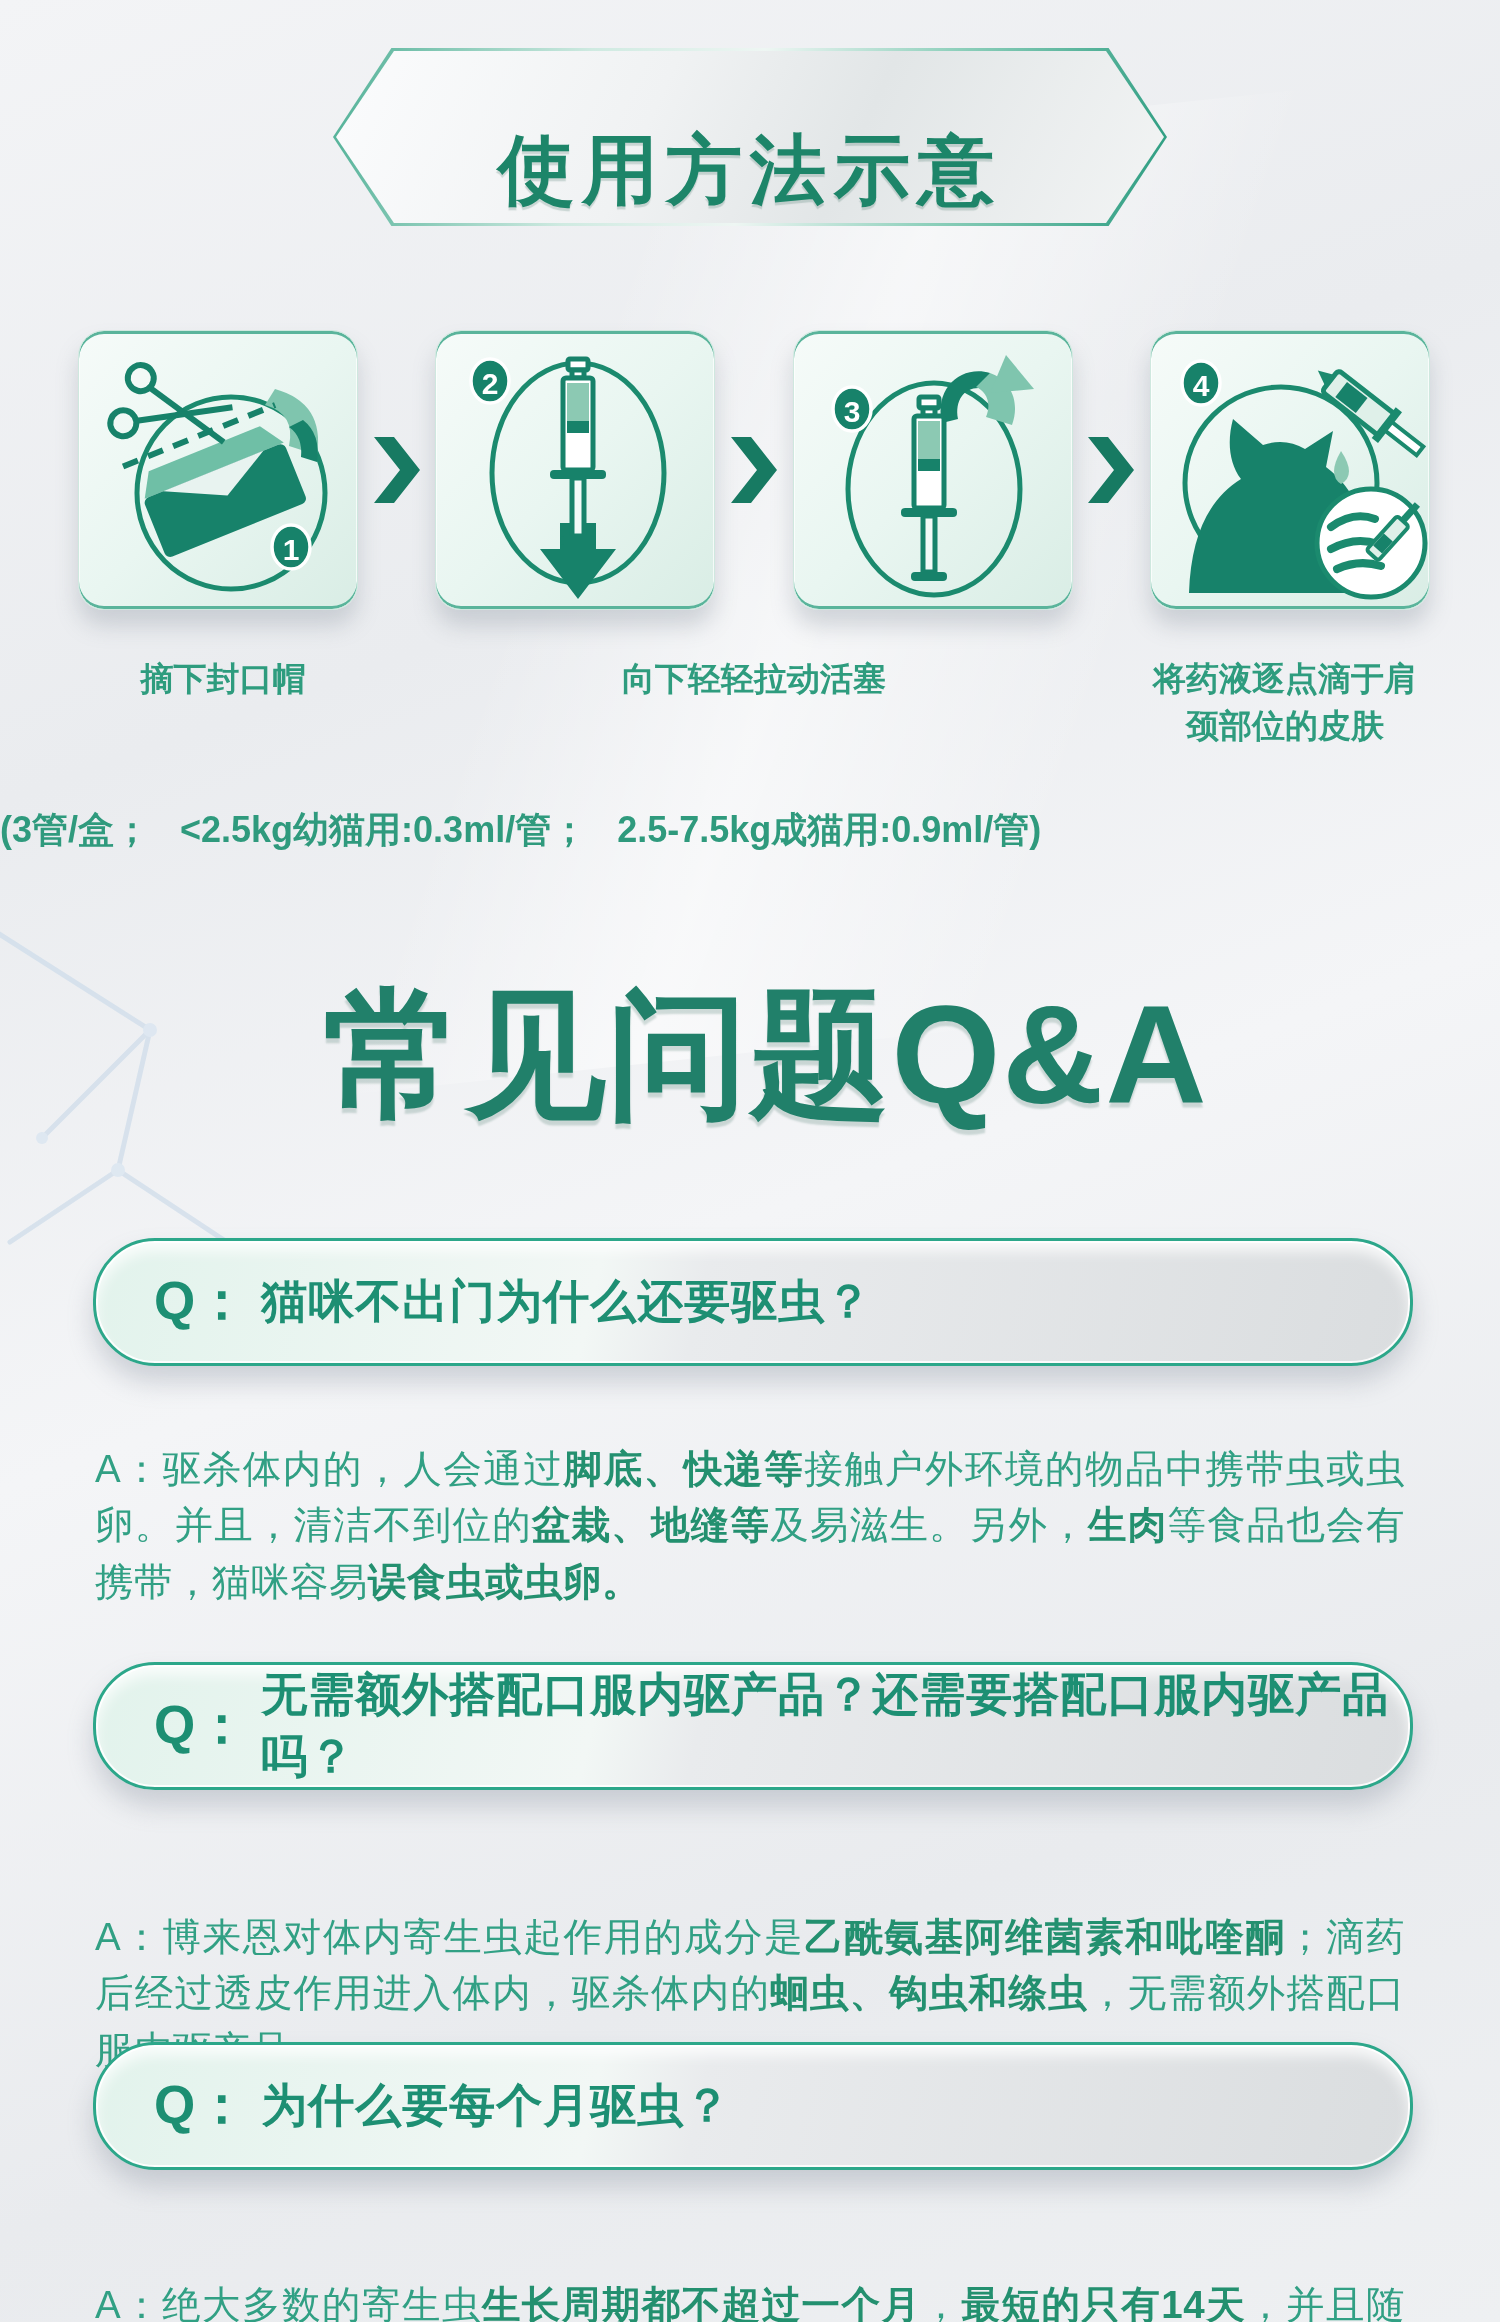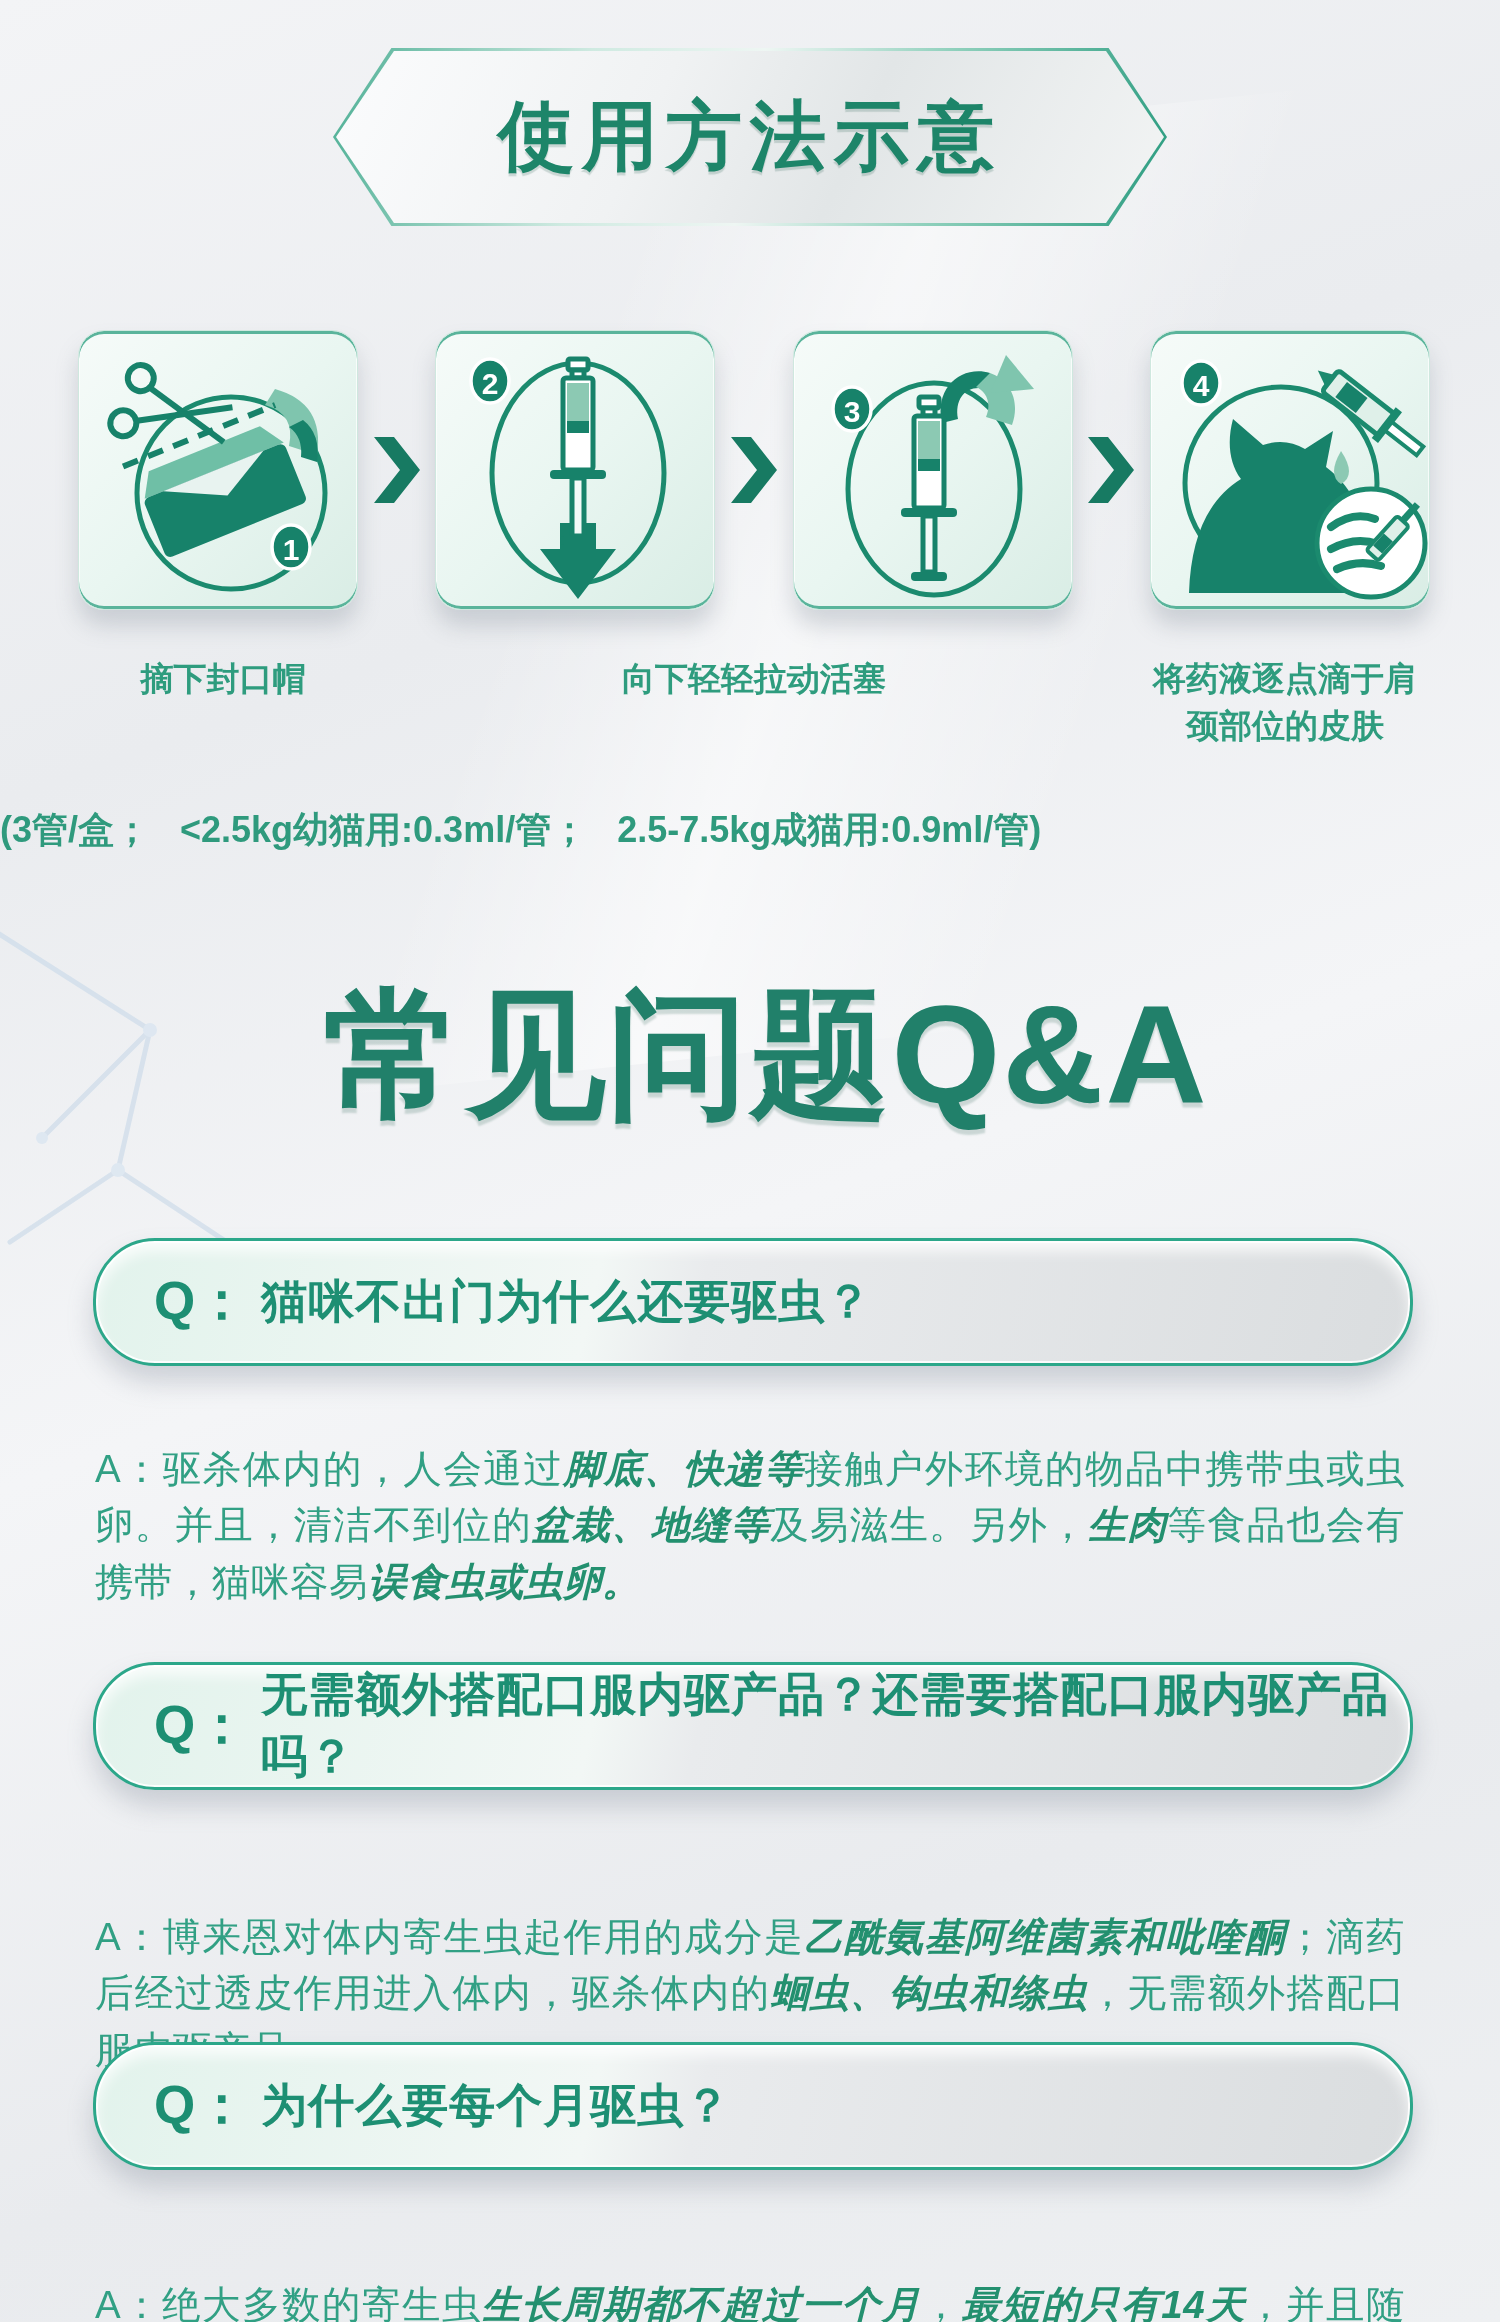--- a/index.html
+++ b/index.html
@@ -21,21 +21,21 @@
   
   .banner{
     position:absolute;left:333px;top:48px;width:834px;height:178px;
     clip-path:polygon(7% 0,93% 0,100% 50%,93% 100%,7% 100%,0 50%);
     background:linear-gradient(100deg,#4fb096 0%,#cfeae1 30%,#eef6f3 50%,#8fd0bc 72%,#2b9c80 100%);
   }
   .banner-inner{
     position:absolute;left:3px;top:3px;right:3px;bottom:3px;
     clip-path:polygon(7% 0,93% 0,100% 50%,93% 100%,7% 100%,0 50%);
     background:linear-gradient(115deg,#fbfcfd 0%,#f0f2f3 38%,#e2e6e7 62%,#f2f4f4 100%);
-    display:flex;align-items:center;justify-content:center;
+    display:flex;align-items:flex-end;justify-content:center;
   }
   .banner-title{
     font-size:76px;font-weight:bold;letter-spacing:8px;color:#1d8569;
     text-shadow:0 3px 1px rgba(15,80,60,.18);
   }
   
   .steps-row{
     position:absolute;left:78px;top:330px;width:1352px;height:280px;
     display:flex;justify-content:space-between;align-items:center;
   }
@@ -82,21 +82,21 @@
   }
   .q-pill .q-prefix{font-size:53px;font-weight:bold;color:#1d8f73;margin-left:58px;}
   .q-pill .q-text{font-size:46px;font-weight:bold;color:#1d8f73;margin-left:13px;letter-spacing:1px;}
   .pill-1{top:1238px;} .pill-2{top:1662px;} .pill-3{top:2042px;}
   
   .answer{
     position:absolute;left:95px;width:1310px;
     font-size:38.5px;line-height:1.48;color:#31a084;font-weight:500;
     text-align:justify;letter-spacing:.5px;
   }
-  .answer b{font-weight:800;color:#23906f;font-style:italic;}
+  .answer b{font-weight:800;color:#23906f;}
   .ans-1{top:1402px;} .ans-2{top:1870px;} .ans-3{top:2238px;}
   
   .badge-num{font-family:"Liberation Sans",sans-serif;font-size:30px;font-weight:bold;fill:#ffffff;}
 </style>
 </head>
 <body>
 
 <div class="page">
 
   <svg class="molecule" width="460" height="520" viewBox="0 0 460 520">

